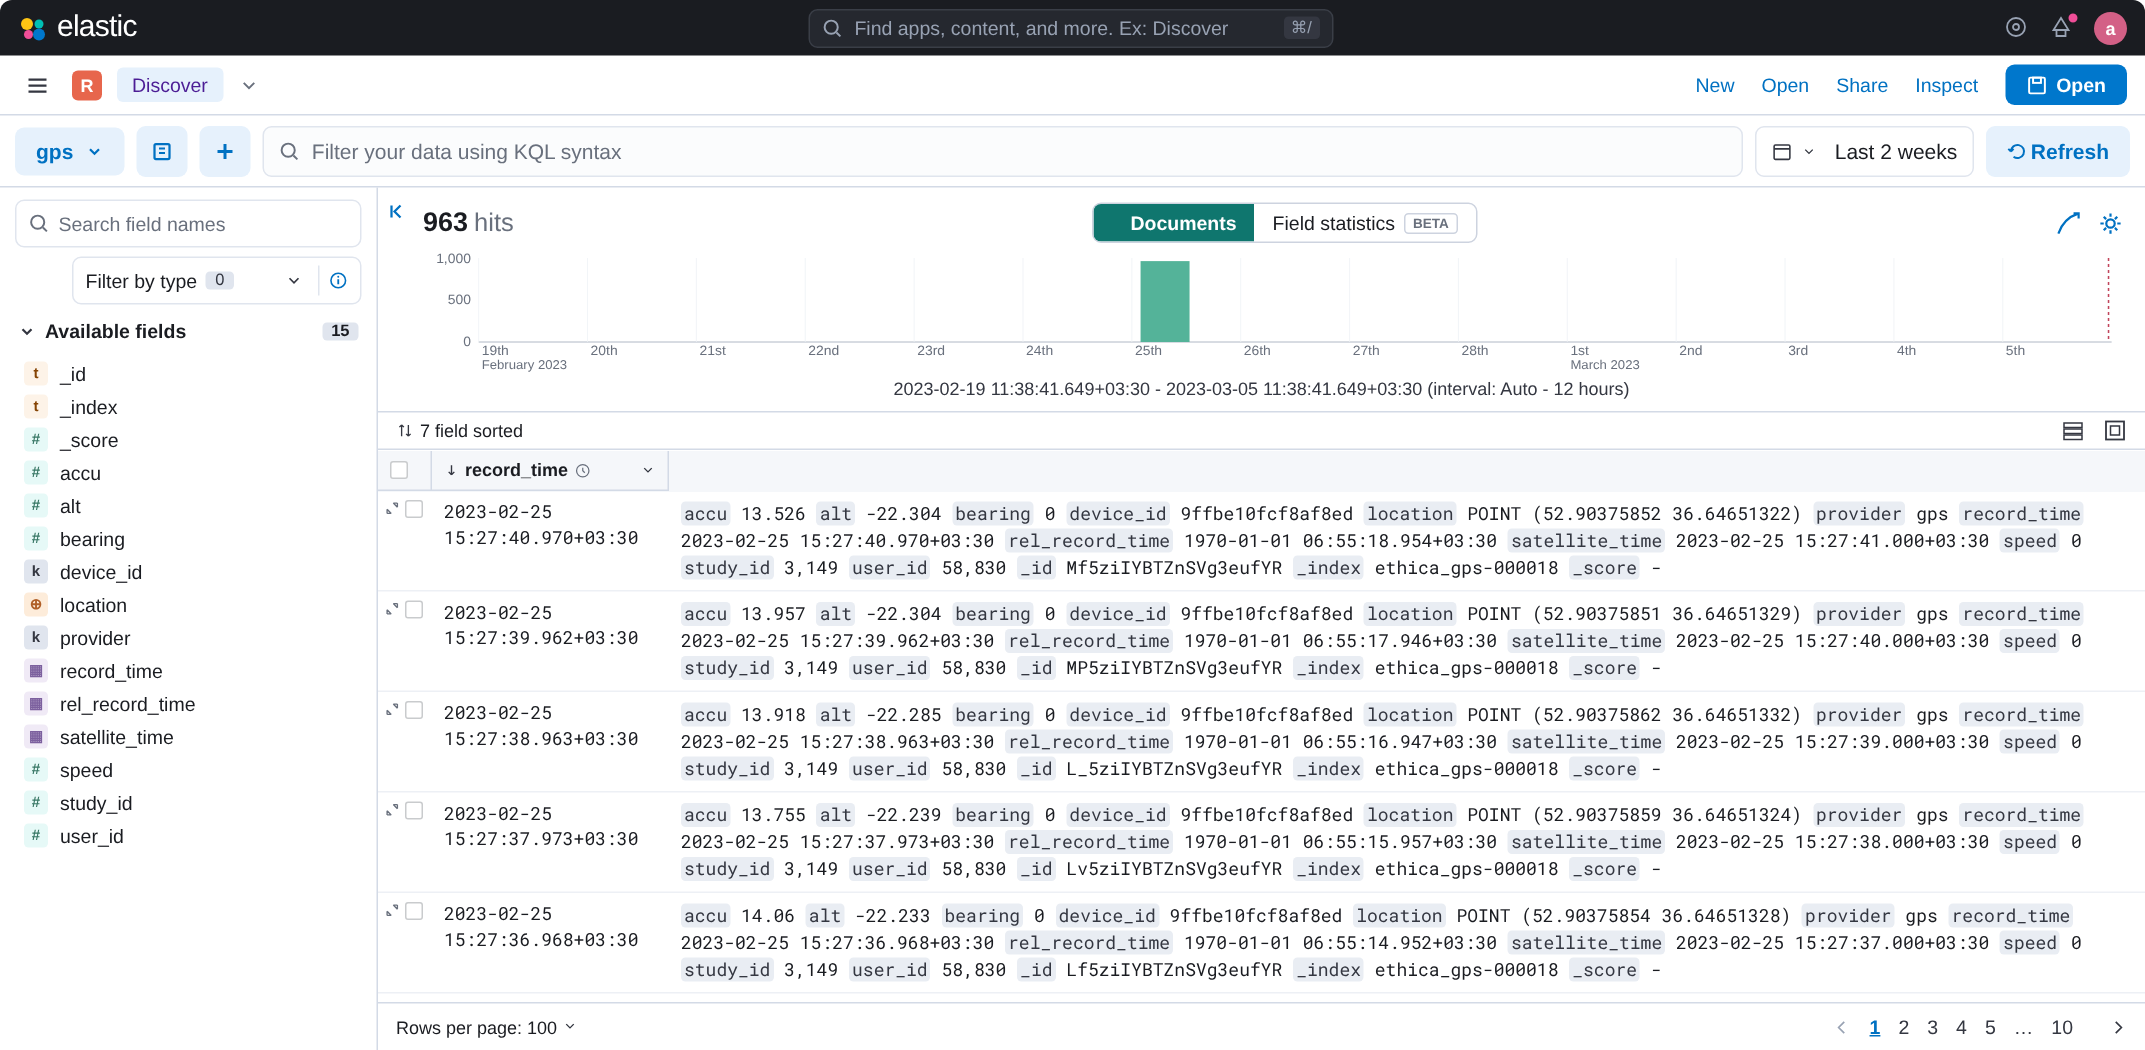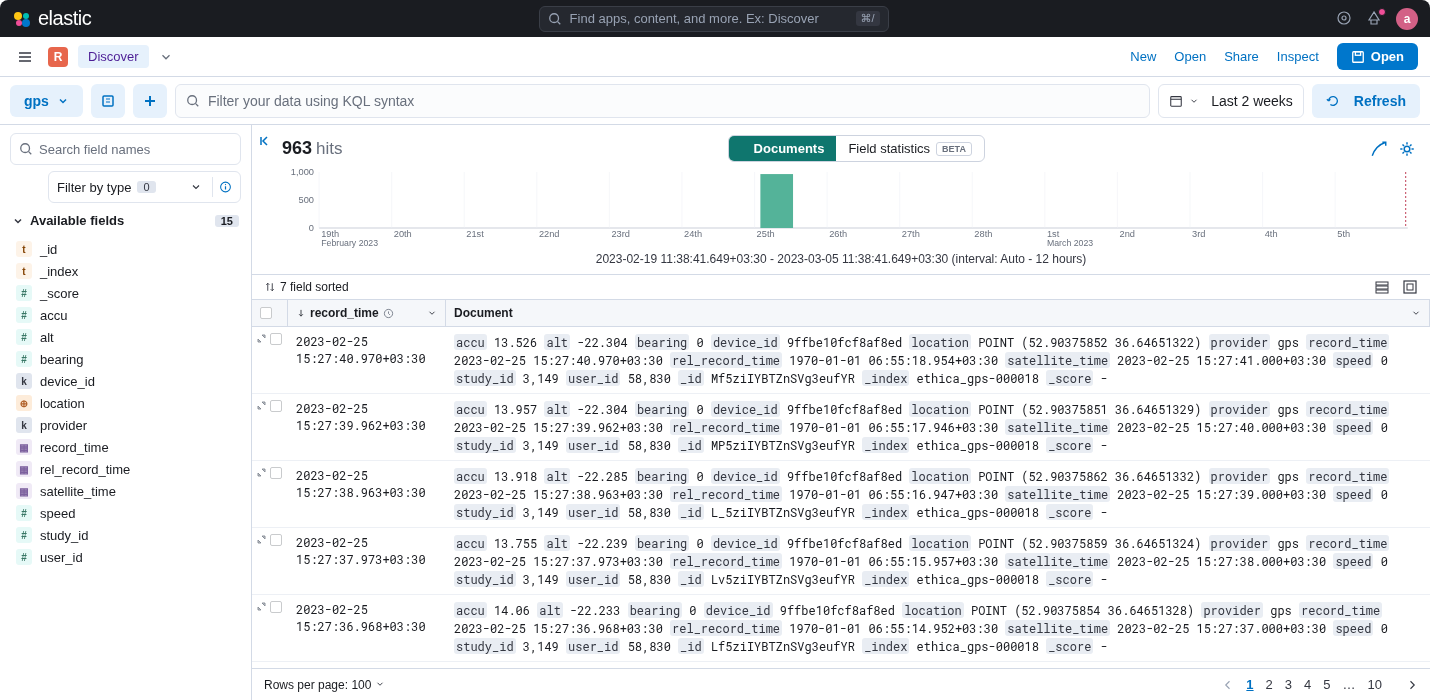--- a/index.html
+++ b/index.html
@@ -20,21 +20,21 @@
 .discover-btn { background: #e6f1fc; color: #4c1d95; padding: 4px 10px; border-radius: 4px; font-size: 13px; font-weight: 500; }
 .check-ic { color: #69707d; width: 14px; height: 14px; }
 .sub-right { margin-left: auto; display: flex; align-items: center; gap: 18px; }
 .sub-link { color: #0071c2; font-size: 13px; font-weight: 500; cursor: pointer; }
 .save-btn { background: #07c; color: #fff; padding: 6px 14px; border-radius: 6px; display: flex; align-items: center; gap: 6px; font-size: 13px; font-weight: 600; }
 .query-bar { height: 48px; padding: 8px 10px; display: flex; align-items: center; gap: 8px; border-bottom: 1px solid #d3dae6; }
 .data-view-btn { background: #e6f1fc; color: #0071c2; padding: 8px 14px; border-radius: 6px; display: flex; align-items: center; gap: 8px; font-weight: 600; font-size: 14px; }
 .icon-btn-blue { background: #e6f1fc; color: #0071c2; width: 34px; height: 34px; border-radius: 6px; display: flex; align-items: center; justify-content: center; }
 .query-input { flex: 1; background: #fbfcfd; border: 1px solid #e0e5ee; border-radius: 6px; height: 34px; display: flex; align-items: center; padding: 0 10px; gap: 8px; color: #69707d; font-size: 14px; }
 .date-picker { border: 1px solid #e0e5ee; border-radius: 6px; height: 34px; display: flex; align-items: center; padding: 0 10px; gap: 6px; font-size: 14px; }
-.refresh-btn { background: #e6f1fc; color: #0071c2; height: 34px; padding: 0 14px; border-radius: 6px; display: flex; align-items: center; gap: 14px; font-weight: 600; font-size: 14px; }
+.refresh-btn { background: #e6f1fc; color: #0071c2; height: 34px; padding: 0 14px; border-radius: 6px; display: flex; align-items: center; gap: 2px; font-weight: 600; font-size: 14px; }
 .main-area { display: flex; height: calc(700px - 37px - 40px - 48px); }
 .sidebar { width: 252px; border-right: 1px solid #d3dae6; padding: 8px 10px; display: flex; flex-direction: column; gap: 6px; overflow-y: auto; }
 .field-search { border: 1px solid #e0e5ee; border-radius: 6px; height: 32px; display: flex; align-items: center; padding: 0 8px; gap: 6px; color: #69707d; }
 .filter-type { border: 1px solid #e0e5ee; border-radius: 6px; height: 32px; display: flex; align-items: center; padding: 0 8px; font-size: 13px; gap: 6px; margin-left: 38px; }
 .badge-num { background: #e0e5ee; padding: 0 6px; border-radius: 3px; font-size: 11px; color: #343741; }
 .filter-type .spacer { flex: 1; }
 .info-btn { width: 20px; height: 20px; display: flex; align-items: center; justify-content: center; color: #0071c2; border-left: 1px solid #e0e5ee; padding-left: 6px; margin-left: 4px; }
 .section-hdr { display: flex; align-items: center; gap: 6px; padding: 4px 2px; font-weight: 700; font-size: 13px; }
 .section-hdr .count { margin-left: auto; background: #e0e5ee; padding: 0 6px; border-radius: 3px; font-size: 11px; font-weight: 600; }
 .field-item { display: flex; align-items: center; gap: 8px; padding: 3px 6px; font-size: 13px; border-radius: 4px; cursor: pointer; }
@@ -388,27 +388,20 @@
           <span>record_time</span>
           <svg width="11" height="11" viewBox="0 0 16 16">
               <circle cx="8" cy="8" r="6" fill="none" stroke="#69707d" stroke-width="1.2"></circle>
               <path d="M8 5v3l2 2" fill="none" stroke="#69707d" stroke-width="1.2"></path>
             </svg>
           <span style="flex:1"></span>
           <svg width="10" height="10" viewBox="0 0 16 16">
               <path d="M4 6l4 4 4-4" fill="none" stroke="#343741" stroke-width="1.5"></path>
             </svg>
         </div>
-        <div class="th th-doc">
-          <span>Document</span>
-          <span style="flex:1"></span>
-          <svg width="10" height="10" viewBox="0 0 16 16">
-              <path d="M4 6l4 4 4-4" fill="none" stroke="#343741" stroke-width="1.5"></path>
-            </svg>
-        </div>
       </div>
       <div id="rows">
           <div class="trow">
     <div class="td-tools">
       <svg width="11" height="11" viewBox="0 0 16 16">
                 <path d="M3 9l4 4M3 13h4M3 13v-4M13 7l-4-4M13 3h-4M13 3v4" fill="none" stroke="#69707d" stroke-width="1.3"></path>
               </svg>
       <div class="checkbox-sq"></div>
     </div>
     <div class="td-time">2023-02-25<br>15:27:40.970+03:30</div>

